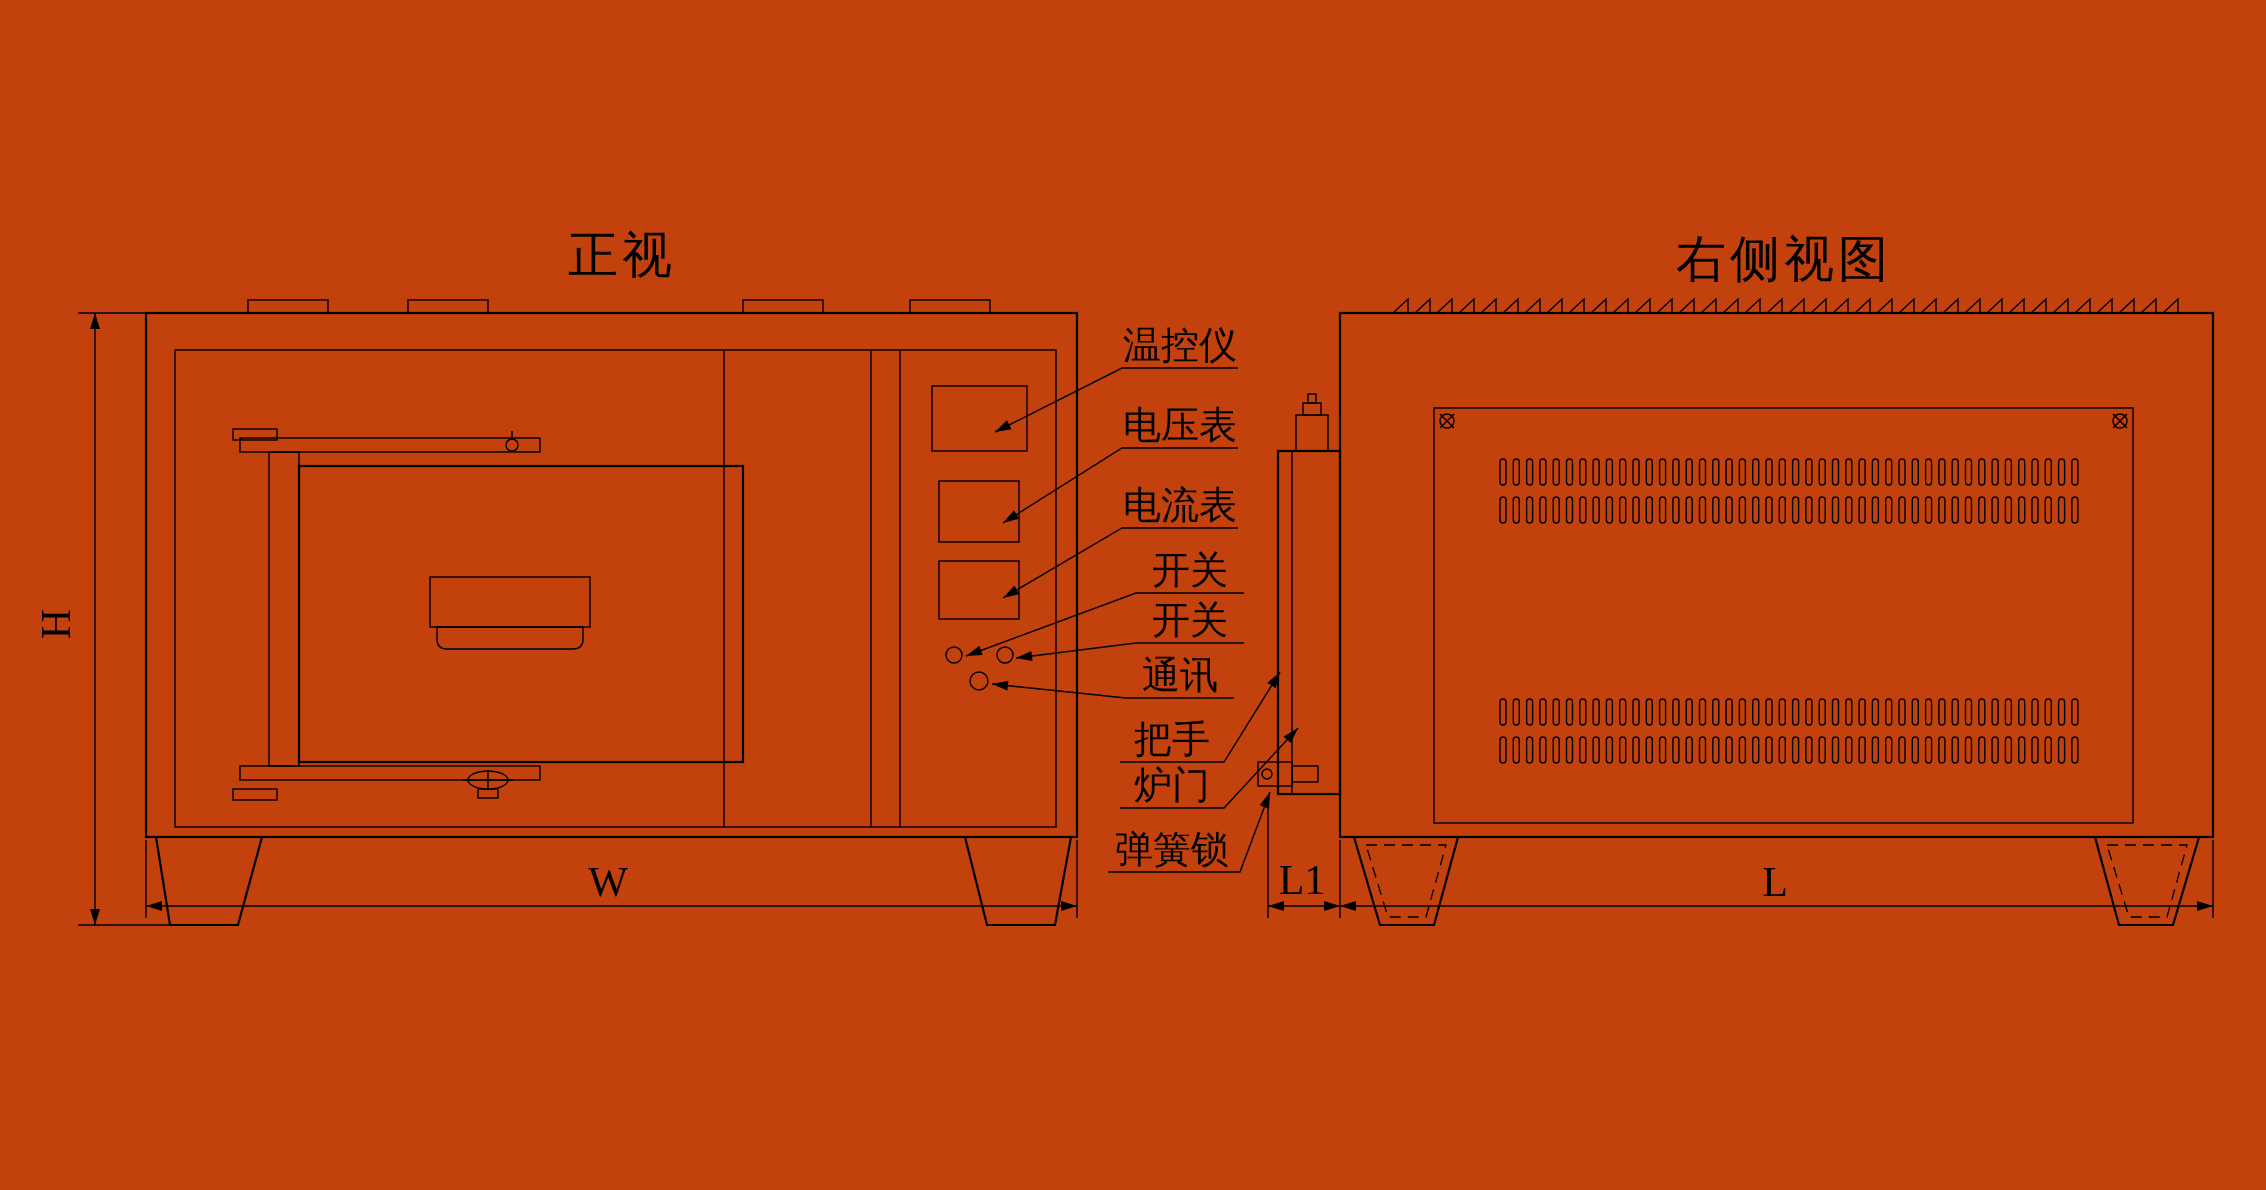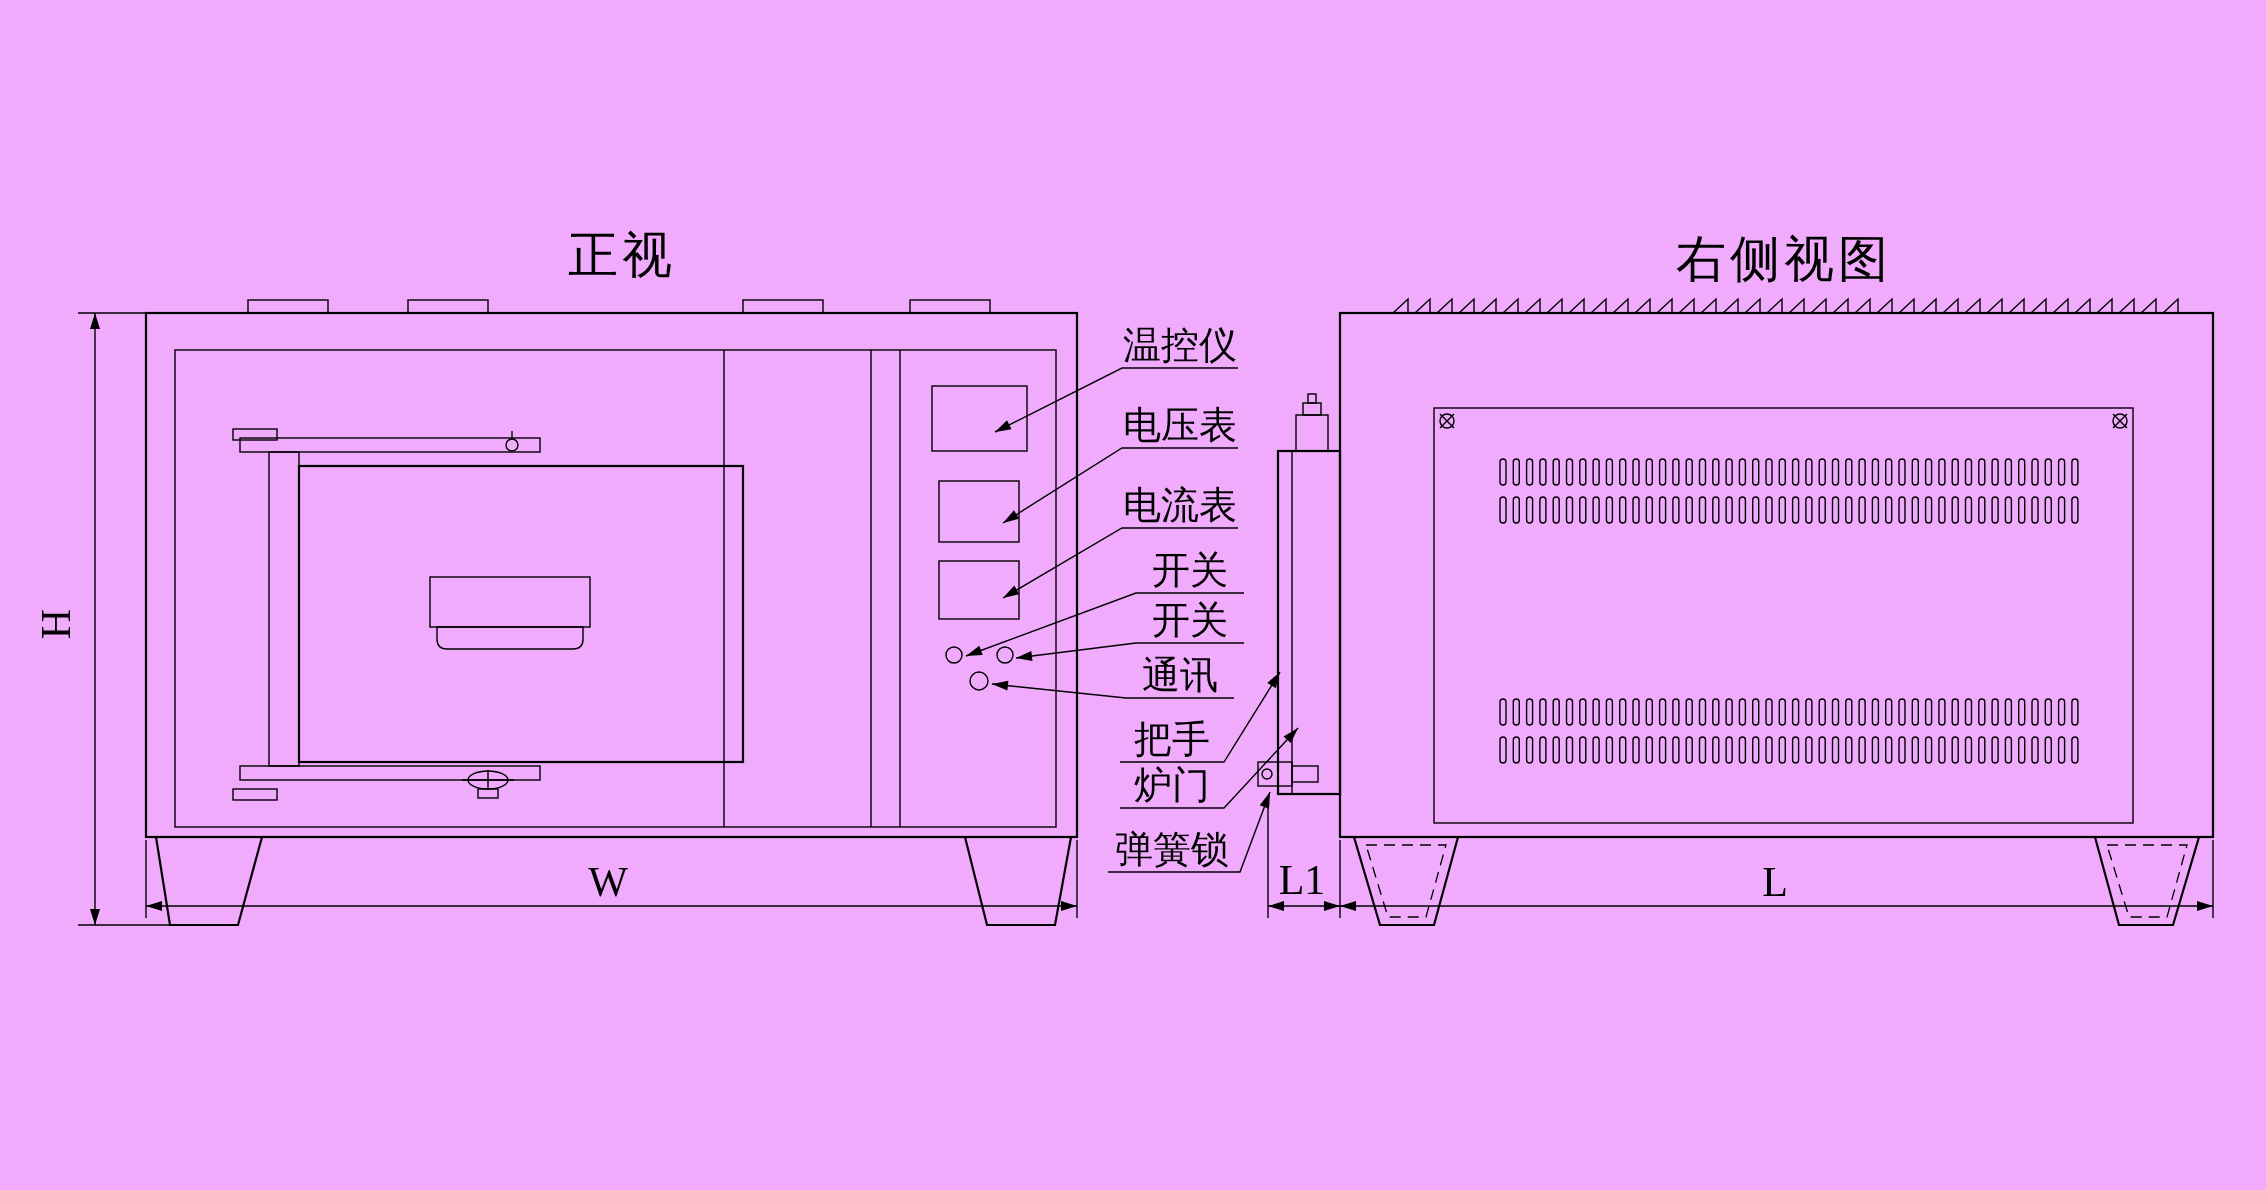--- a/index.html
+++ b/index.html
@@ -1,16 +1,16 @@
 <!DOCTYPE html>
 <html><head>
 <meta charset="utf-8">
 <style>
   html,body{margin:0;padding:0;background:#ffffff;}
-  .canvas{position:relative;width:2266px;height:1190px;background:#f0abfc;overflow:hidden;}
+  .canvas{position:relative;width:2266px;height:1190px;background:#c2410c;overflow:hidden;}
   svg{display:block;}
   .ln{stroke:#000;stroke-width:2.2;fill:none;stroke-linecap:square;}
   .thin{stroke:#000;stroke-width:1.4;fill:none;stroke-linecap:butt;}
   .dash{stroke:#000;stroke-width:1.3;fill:none;stroke-dasharray:11 7;}
   text{fill:#000;font-family:"Liberation Serif", serif;}
   .cn{font-size:38px;}
   .title{font-size:50px;letter-spacing:4px;}
   .dim{font-size:42px;}
 </style>
 </head>

